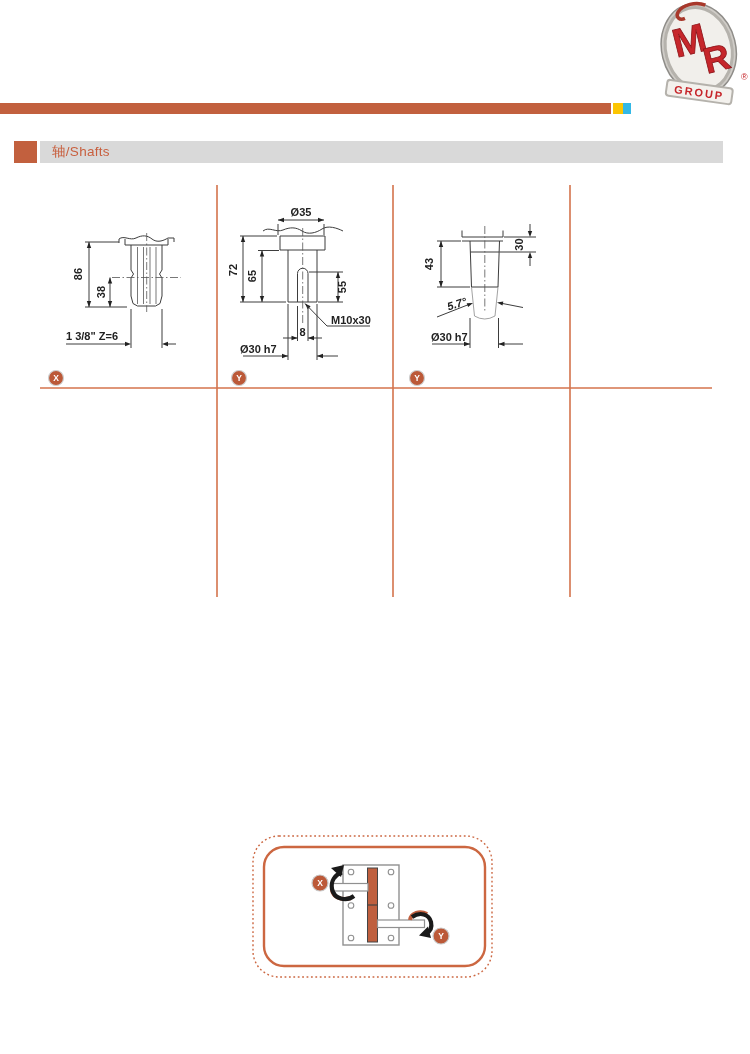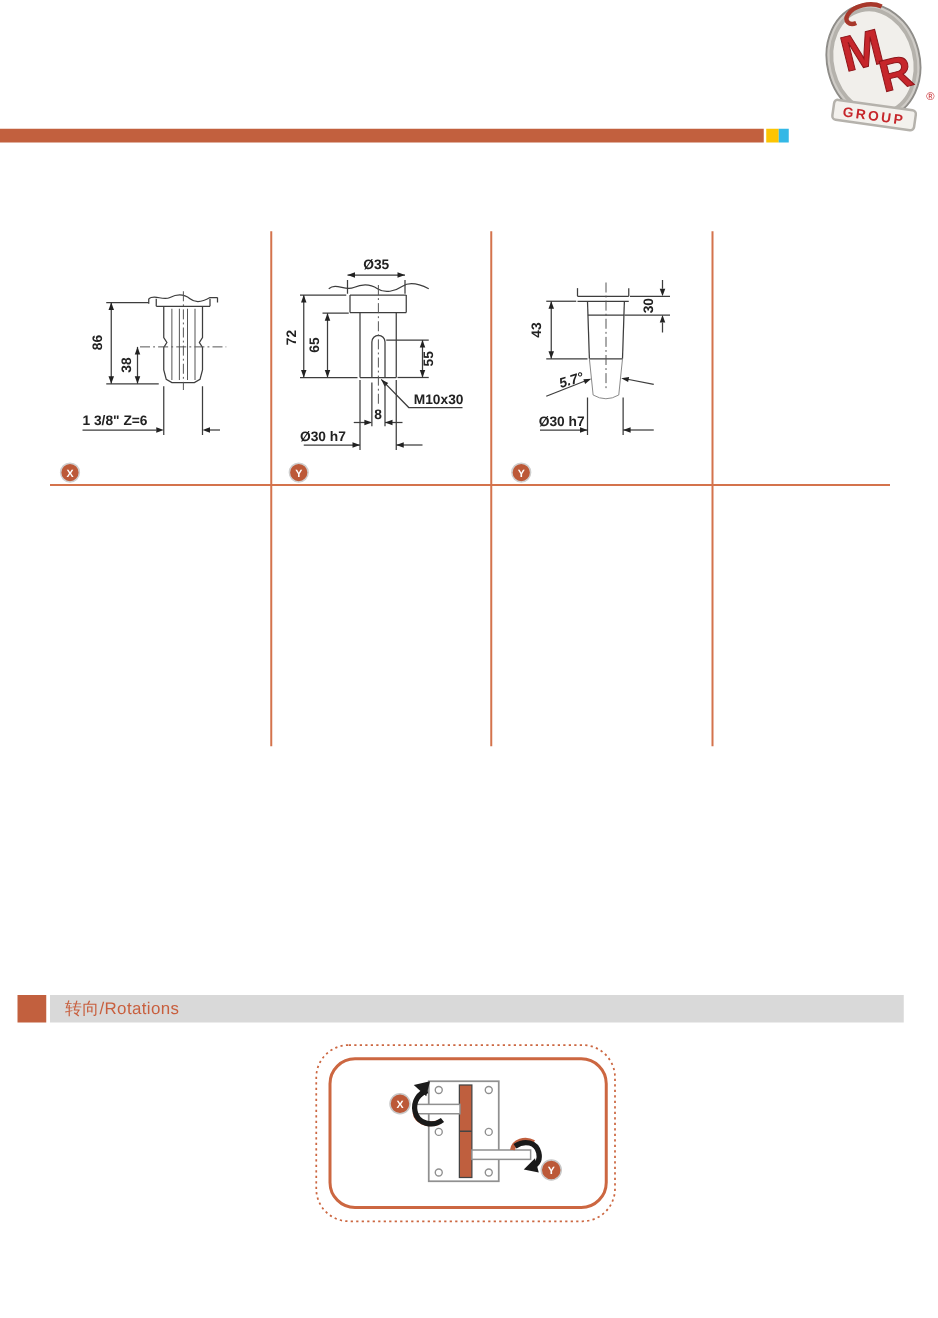--- a/index.html
+++ b/index.html
@@ -35,20 +35,25 @@
       <text x="42" y="52" text-anchor="middle" font-size="40" font-weight="bold" fill="#c6262b" stroke="#8c1318" stroke-width="0.8">M</text>
       <text x="64" y="75" text-anchor="middle" font-size="36" font-weight="bold" fill="#c6262b" stroke="#8c1318" stroke-width="0.8">R</text>
     </g>
     <g transform="rotate(8 49 94)">
       <rect x="16" y="84" width="66" height="16" rx="3" fill="#f3f1ed" stroke="#b5b2ac" stroke-width="2"></rect>
       <text x="49" y="96.5" text-anchor="middle" font-size="11" font-weight="bold" fill="#c6262b" letter-spacing="2">GROUP</text>
     </g>
     <text x="91" y="80" font-size="9" fill="#c6262b">®</text>
   </svg>
 
+  <div class="abs section-header" style="top:141px">
+    <div class="section-square"></div>
+    <div class="section-bar"></div>
+    <div class="section-title">轴/Shafts</div>
+  </div>
 
   <svg class="abs" style="left:0;top:180px;width:750px;height:430px" viewBox="0 180 750 430">
 
     <g stroke="#d4734c" stroke-width="1.6">
       <line x1="217" y1="185" x2="217" y2="597"></line>
       <line x1="393" y1="185" x2="393" y2="597"></line>
       <line x1="570" y1="185" x2="570" y2="597"></line>
       <line x1="40" y1="388" x2="712" y2="388"></line>
     </g>
 
@@ -227,25 +232,20 @@
     <g>
       <circle cx="56" cy="378" r="7.5" fill="#bc5938" stroke="#cfcfcf" stroke-width="1.2"></circle>
       <text class="badge-letter" x="56" y="381.3" text-anchor="middle">X</text>
       <circle cx="239" cy="378" r="7.5" fill="#bc5938" stroke="#cfcfcf" stroke-width="1.2"></circle>
       <text class="badge-letter" x="239" y="381.3" text-anchor="middle">Y</text>
       <circle cx="417" cy="378" r="7.5" fill="#bc5938" stroke="#cfcfcf" stroke-width="1.2"></circle>
       <text class="badge-letter" x="417" y="381.3" text-anchor="middle">Y</text>
     </g>
   </svg>
 
-  <div class="abs section-header" style="top:796px">
-    <div class="section-square"></div>
-    <div class="section-bar"></div>
-    <div class="section-title">转向/Rotations</div>
-  </div>
 
   <svg class="abs" style="left:238px;top:828px;width:275px;height:155px" viewBox="238 828 275 155">
     <rect x="253" y="836" width="239" height="141" rx="26" fill="none" stroke="#cc6741" stroke-width="1.4" stroke-dasharray="1.8 2.6"></rect>
     <rect x="264" y="847" width="221" height="119" rx="20" fill="none" stroke="#cc6741" stroke-width="2.4"></rect>
 
     <g>
       <rect x="343" y="865" width="56" height="80" fill="#ffffff" stroke="#909090" stroke-width="1.4"></rect>
       <g fill="#ffffff" stroke="#909090" stroke-width="1.1">
         <circle cx="351" cy="872" r="2.8"></circle>
           <circle cx="391" cy="872" r="2.8"></circle>

